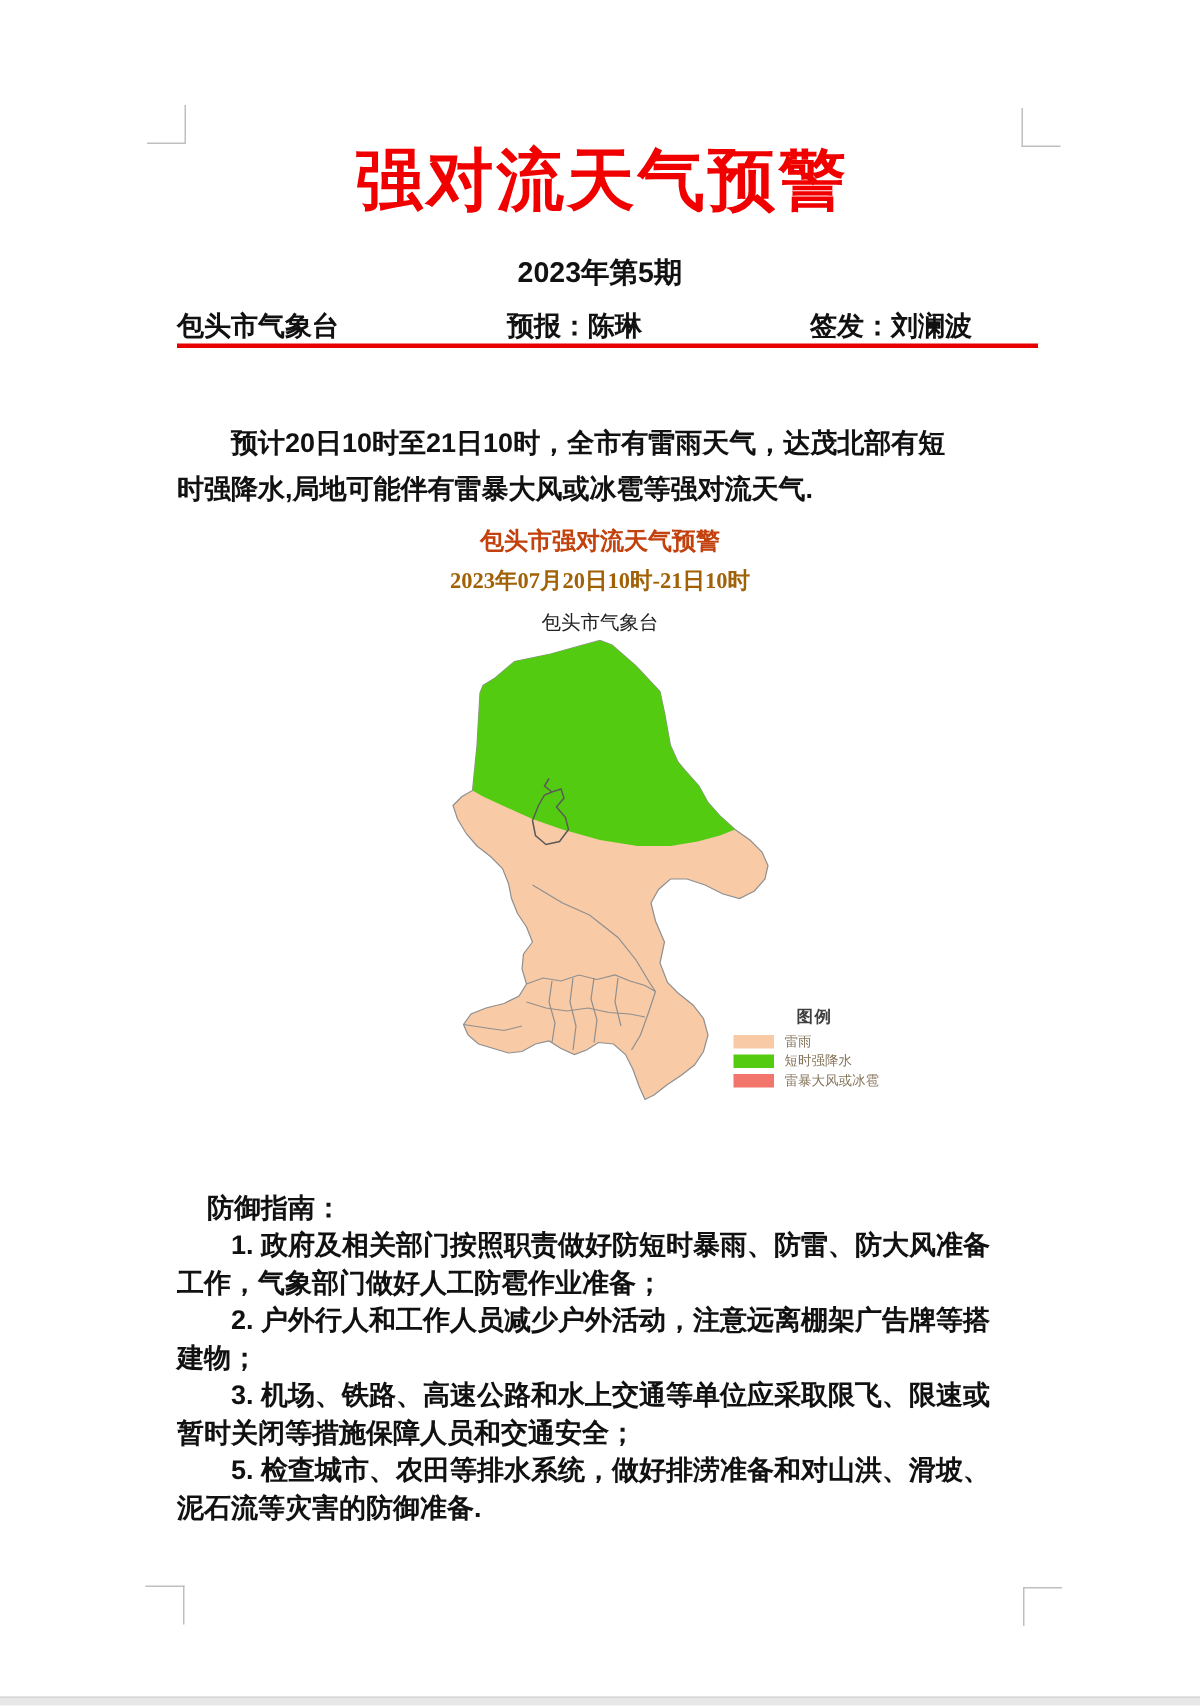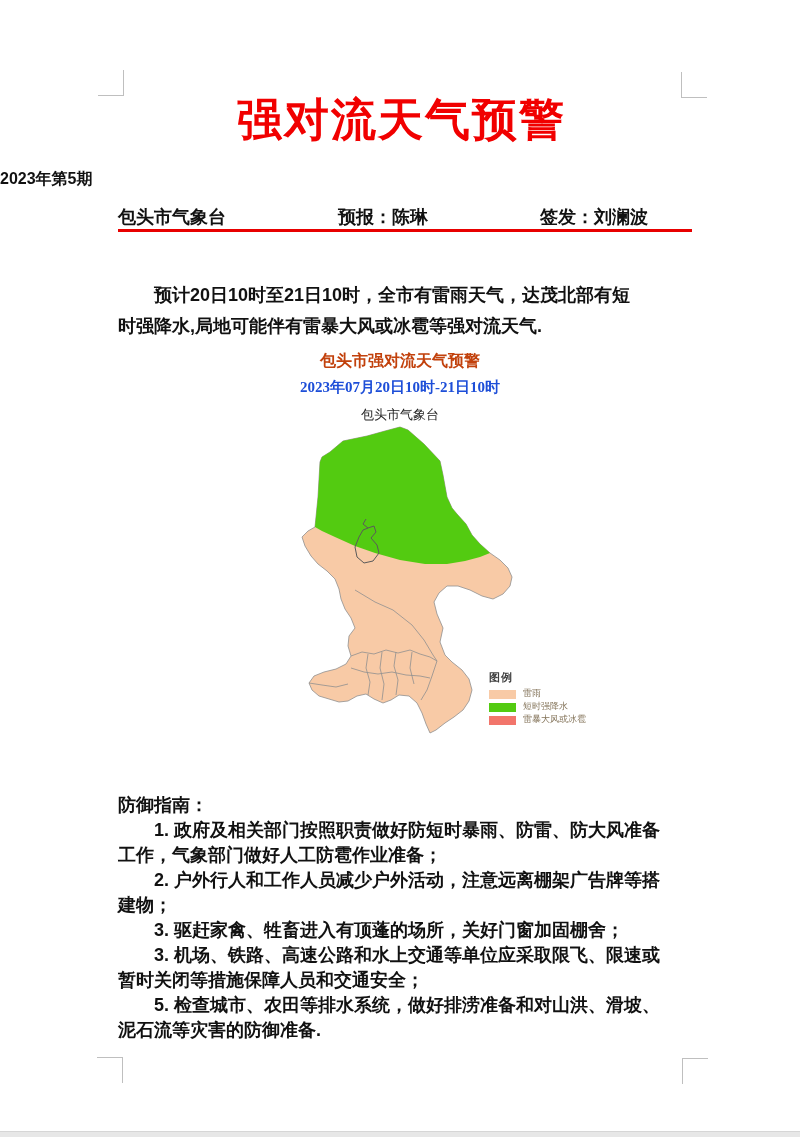--- a/index.html
+++ b/index.html
@@ -14,53 +14,53 @@
   .mark.tl{left:98px;top:70px;border-right:1px solid #bfbfbf;border-bottom:1px solid #bfbfbf;}
   .mark.tr{left:681px;top:72px;border-left:1px solid #bfbfbf;border-bottom:1px solid #bfbfbf;}
   .mark.bl{left:97px;top:1057px;border-right:1px solid #bfbfbf;border-top:1px solid #bfbfbf;}
   .mark.br{left:682px;top:1058px;border-left:1px solid #bfbfbf;border-top:1px solid #bfbfbf;}
 
   .doc-title{
     left:3px;right:0;top:94px;text-align:center;
     font-family:"Liberation Serif",serif;font-weight:bold;
     font-size:45px;color:#f10000;letter-spacing:2px;line-height:52px;
   }
-  .issue{left:0;right:0;top:169px;font-size:16px;font-weight:bold;color:#111;}
+  .issue{left:0;right:0;top:169px;text-align:center;font-size:19px;font-weight:bold;color:#111;}
 
   .doc-header{
     left:118px;top:205px;width:530px;display:flex;justify-content:space-between;
     font-size:18px;font-weight:bold;color:#111;
   }
   .rule{left:118px;top:229px;width:574px;height:3px;background:#e80000;}
 
   .body-text{
     left:118px;top:249px;width:576px;
     font-size:18px;line-height:31px;font-weight:bold;color:#111;
     white-space:pre-line;
   }
   .indent{text-indent:2em;}
 
   .map-title{left:0;right:0;top:351px;text-align:center;font-size:16px;font-weight:bold;color:#c2410c;}
-  .map-period{left:0;right:0;top:378px;text-align:center;font-size:15px;font-family:"Liberation Serif",serif;color:#1d4ed8;font-weight:bold;}
+  .map-period{left:0;right:0;top:378px;text-align:center;font-size:15px;font-family:"Liberation Serif",serif;color:#a16207;font-weight:bold;}
   .map-agency{left:0;right:0;top:406px;text-align:center;font-size:13px;font-family:"Liberation Serif",serif;color:#222;}
 
   .map-svg{left:293px;top:424px;width:228px;height:318px;}
 
   .legend{left:489px;top:670px;width:140px;}
-  .legend-title{font-size:11px;color:#3f3f3f;font-weight:bold;margin-bottom:5px;letter-spacing:1px;}
+  .legend-title{font-size:11px;color:#3f3f3f;font-weight:bold;margin-bottom:5px;letter-spacing:1px;margin-left:42px;}
   .legend-row{display:flex;align-items:center;margin-bottom:4px;height:9px;}
   .legend-swatch{width:27px;height:9px;margin-right:7px;flex:none;}
-  .legend-label{font-size:9px;color:#84745a;white-space:nowrap;line-height:9px;font-family:Liberation Mono, monospace;}
+  .legend-label{font-size:9px;color:#84745a;white-space:nowrap;line-height:9px;}
 
   .guide{
     left:118px;top:793px;width:578px;
     font-size:18px;line-height:25px;font-weight:bold;color:#111;
   }
   .guide-item{white-space:pre-line;text-indent:2em;}
-  .guide-heading{text-indent:0;}
+  .guide-heading{text-indent:0;margin-left:20px;}
 
   .bottom-edge{left:0;top:1131px;width:800px;height:6px;background:#e7e7e7;border-top:1px solid #d6d6d6;}
 </style>
 </head>
 <body>
 
 <div class="mark tl"></div>
 <div class="mark tr"></div>
 <div class="mark bl"></div>
 <div class="mark br"></div>
@@ -128,20 +128,19 @@
     <span class="legend-label">雷暴大风或冰雹</span>
   </div>
 </div>
 
 <div class="abs guide">
   <div class="guide-item guide-heading">防御指南：</div>
   <div class="guide-item">1. 政府及相关部门按照职责做好防短时暴雨、防雷、防大风准备
 工作，气象部门做好人工防雹作业准备；</div>
   <div class="guide-item">2. 户外行人和工作人员减少户外活动，注意远离棚架广告牌等搭
 建物；</div>
-  <div class="guide-item">3. 驱赶家禽、牲畜进入有顶蓬的场所，关好门窗加固棚舍；</div>
   <div class="guide-item">3. 机场、铁路、高速公路和水上交通等单位应采取限飞、限速或
 暂时关闭等措施保障人员和交通安全；</div>
   <div class="guide-item">5. 检查城市、农田等排水系统，做好排涝准备和对山洪、滑坡、
 泥石流等灾害的防御准备.</div>
 </div>
 
 <div class="bottom-edge abs"></div>
 
 </body></html>

